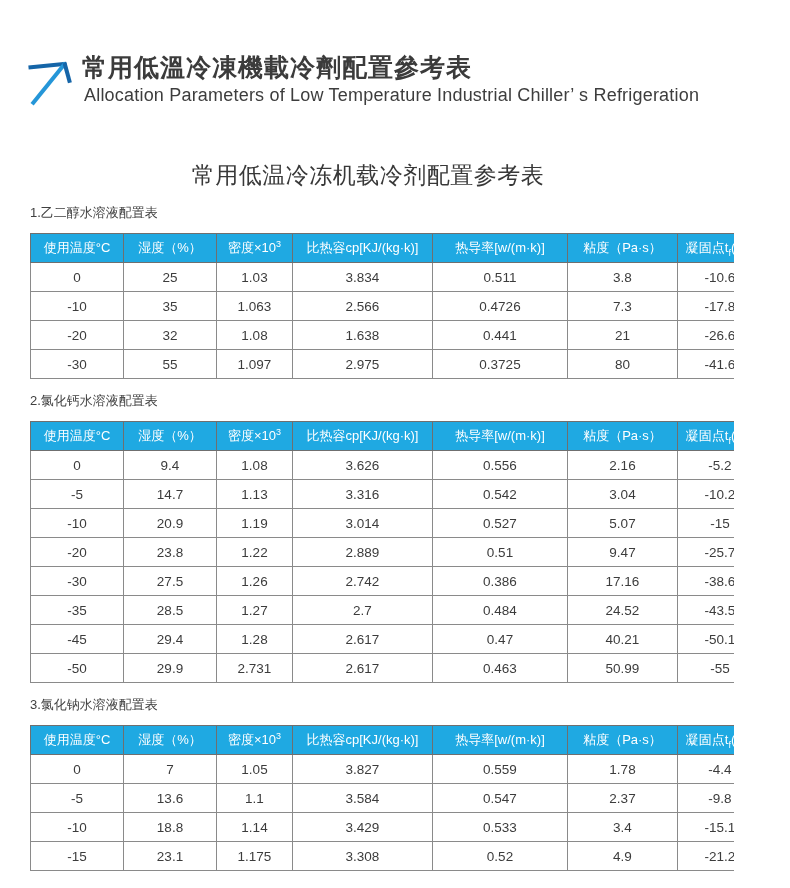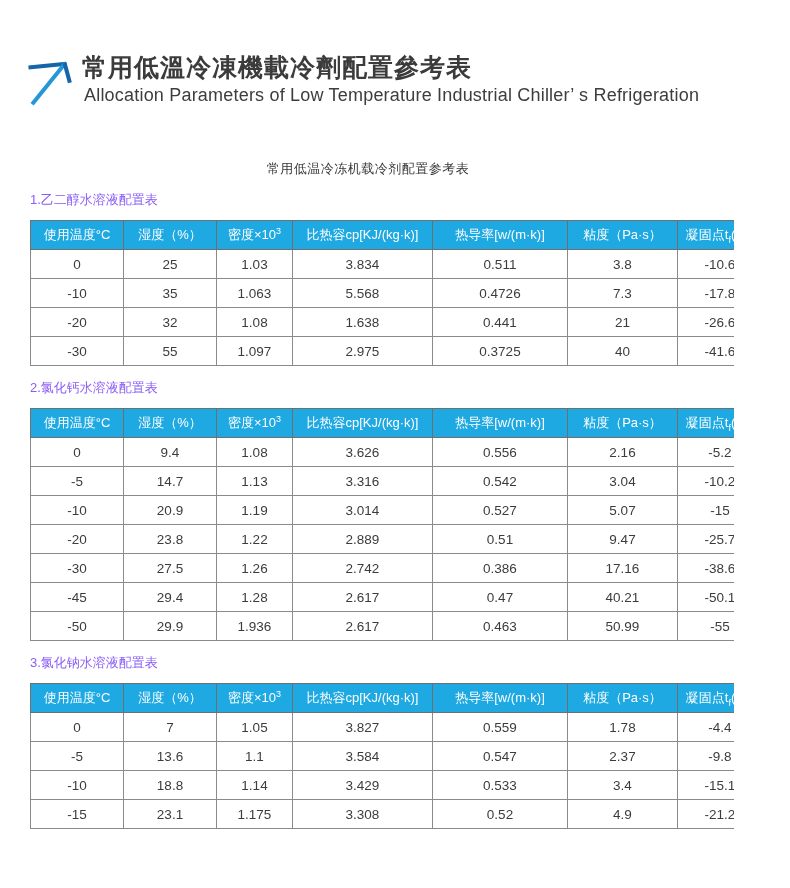--- a/index.html
+++ b/index.html
@@ -8,22 +8,22 @@
 
   
   .brand-header{display:flex;align-items:flex-start;padding:28px 0 0 24px;}
   .brand-logo{width:54px;height:56px;flex:0 0 auto;}
   .brand-text{margin-left:4px;}
   .brand-title{margin:0;font-size:25px;line-height:30px;font-weight:600;color:#3b3b3b;letter-spacing:1px;}
   .brand-subtitle{margin:3px 0 0 2px;font-size:18px;color:#3d3d3d;letter-spacing:0.2px;}
 
   
   .doc{padding:0 28px 0 30px;}
-  .doc-title{margin:52px 0 6px 0;text-align:center;font-size:13px;font-weight:500;color:#383838;letter-spacing:0.5px;}
-  .section-label{margin:13px 0 11px 0;font-size:13px;color:#8b5cf6;}
+  .doc-title{margin:52px 0 6px 0;text-align:center;font-size:23px;font-weight:500;color:#383838;letter-spacing:0.5px;}
+  .section-label{margin:13px 0 11px 0;font-size:13px;color:#404040;}
 
   table.cfg{width:732px;border-collapse:collapse;table-layout:fixed;border:1px solid #4c4c4c;}
   table.cfg th{background:var(--hdr-bg,#1fa9e2);color:var(--hdr-fg,#ffffff);font-weight:400;
     font-size:13px;height:28px;padding:0;text-align:center;border:1px solid #6f6f6f;}
   table.cfg td{height:28px;padding:0;text-align:center;font-size:13.5px;color:#3c3c3c;
     border:1px solid #8a8a8a;background:#fff;}
   table.cfg sup{font-size:9px;}
   table.cfg sub{font-size:9px;}
 </style>
 </head>
@@ -76,41 +76,41 @@
                 <td>1.03</td>
                 <td>3.834</td>
                 <td>0.511</td>
                 <td>3.8</td>
                 <td>-10.6</td>
               </tr>
               <tr>
                 <td>-10</td>
                 <td>35</td>
                 <td>1.063</td>
-                <td>5.568</td>
+                <td>2.566</td>
                 <td>0.4726</td>
                 <td>7.3</td>
                 <td>-17.8</td>
               </tr>
               <tr>
                 <td>-20</td>
                 <td>32</td>
                 <td>1.08</td>
                 <td>1.638</td>
                 <td>0.441</td>
                 <td>21</td>
                 <td>-26.6</td>
               </tr>
               <tr>
                 <td>-30</td>
                 <td>55</td>
                 <td>1.097</td>
                 <td>2.975</td>
                 <td>0.3725</td>
-                <td>40</td>
+                <td>80</td>
                 <td>-41.6</td>
               </tr>
             </tbody>
           </table>
         </section>
         <section>
           <div class="section-label">2.氯化钙水溶液配置表</div>
           <table class="cfg">
             <colgroup>
               <col style="width: 93px;">
@@ -172,32 +172,41 @@
               <tr>
                 <td>-30</td>
                 <td>27.5</td>
                 <td>1.26</td>
                 <td>2.742</td>
                 <td>0.386</td>
                 <td>17.16</td>
                 <td>-38.6</td>
               </tr>
               <tr>
+                <td>-35</td>
+                <td>28.5</td>
+                <td>1.27</td>
+                <td>2.7</td>
+                <td>0.484</td>
+                <td>24.52</td>
+                <td>-43.5</td>
+              </tr>
+              <tr>
                 <td>-45</td>
                 <td>29.4</td>
                 <td>1.28</td>
                 <td>2.617</td>
                 <td>0.47</td>
                 <td>40.21</td>
                 <td>-50.1</td>
               </tr>
               <tr>
                 <td>-50</td>
                 <td>29.9</td>
-                <td>1.936</td>
+                <td>2.731</td>
                 <td>2.617</td>
                 <td>0.463</td>
                 <td>50.99</td>
                 <td>-55</td>
               </tr>
             </tbody>
           </table>
         </section>
         <section>
           <div class="section-label">3.氯化钠水溶液配置表</div>

